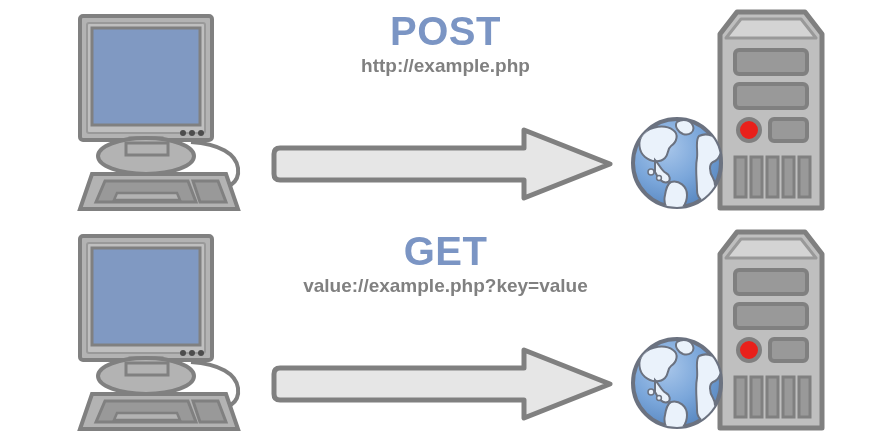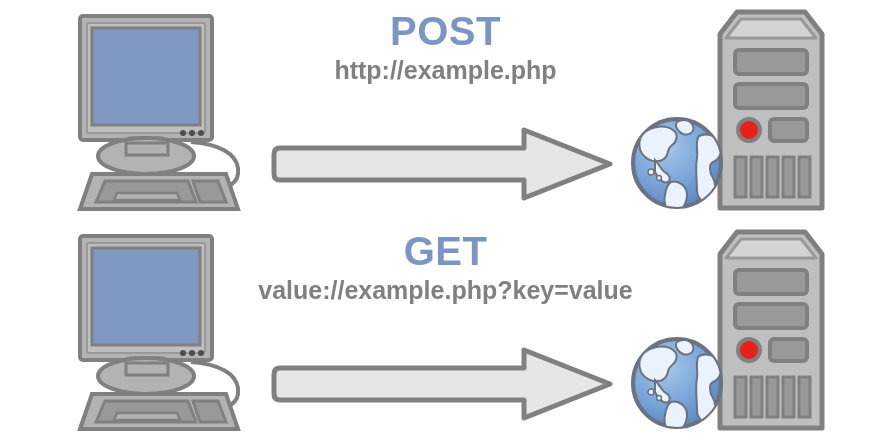--- a/index.html
+++ b/index.html
@@ -59,21 +59,21 @@
   }
   .verb {
     font-size: 40px;
     font-weight: bold;
     color: #7b95c4;
     letter-spacing: 0.5px;
     line-height: 1.05;
     margin: 0;
   }
   .url {
-    font-size: 25px;
+    font-size: 19px;
     font-weight: bold;
     color: #808080;
     line-height: 1.5;
     margin: 0;
     white-space: nowrap;
   }
   svg { display: block; }
 </style>
 </head>
 <body>

